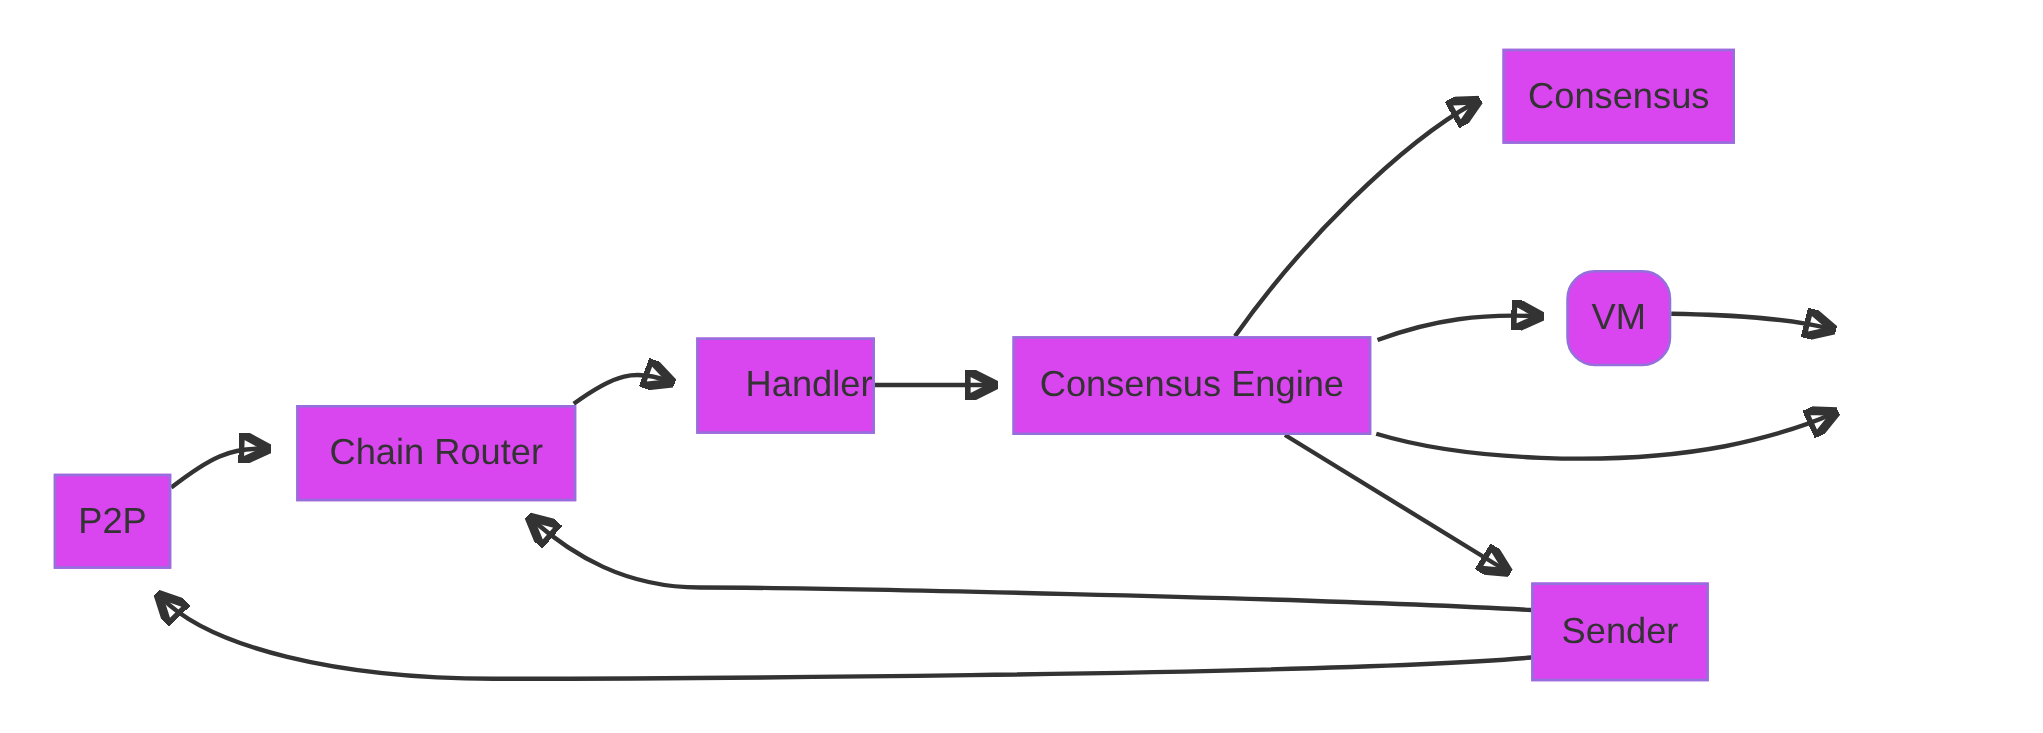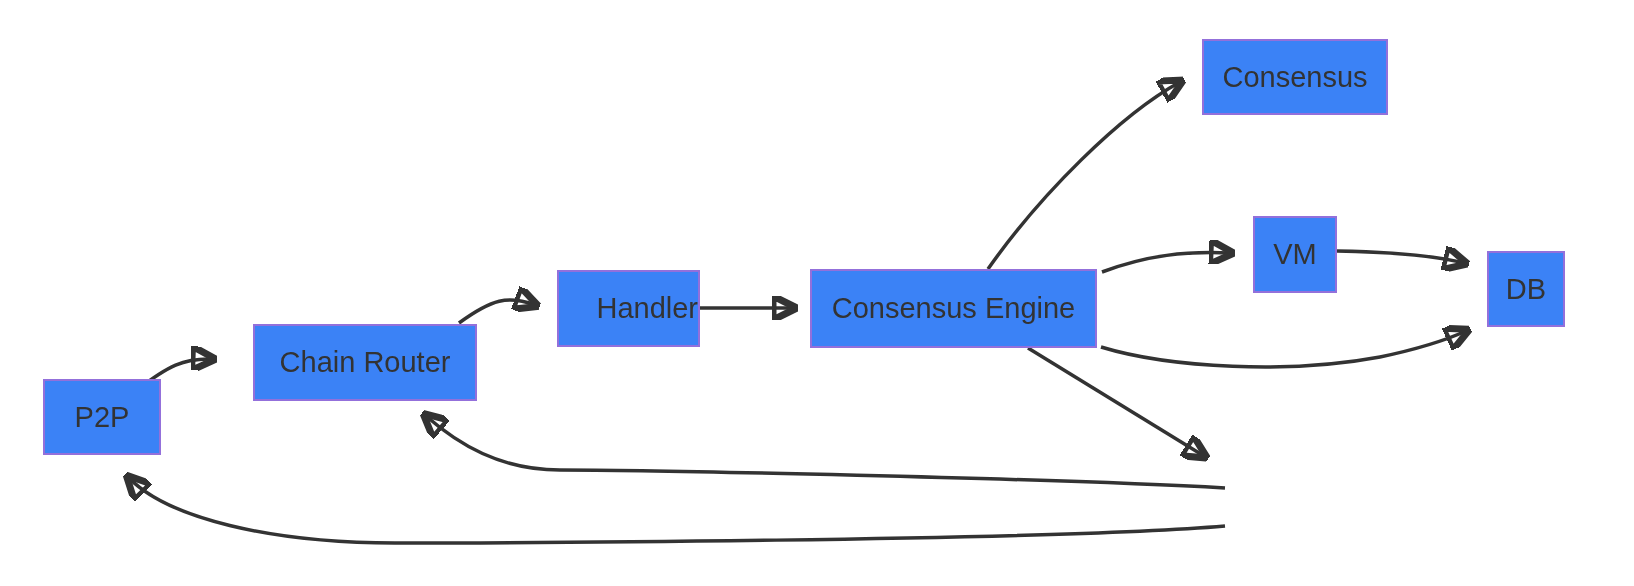--- a/index.html
+++ b/index.html
@@ -23,36 +23,36 @@
     height: 586px;
   }
   .edges-svg path {
     fill: none;
     stroke: #333333;
     stroke-width: 3.5;
   }
   .node {
     position: absolute;
     box-sizing: border-box;
-    background: #3b82f6;
+    background: #d946ef;
     border: 2px solid #9370DB;
     color: #333333;
     font-size: 29px;
     display: flex;
     align-items: center;
     justify-content: center;
     white-space: nowrap;
     line-height: 1;
   }
-  .node-p2p              { left: 43px;   top: 379px; width: 118px;  height: 76px; align-items: center; }
-  .node-chain-router     { left: 237px;  top: 324px; width: 224px; height: 77px; margin-left: 16px; }
+  .node-p2p              { left: 43px;   top: 379px; width: 94px;  height: 76px; align-items: center; }
+  .node-chain-router     { left: 237px;  top: 324px; width: 224px; height: 77px; }
   .node-handler          { left: 557px;  top: 270px; width: 143px; height: 77px; justify-content: flex-end; }
   .node-consensus-engine { left: 810px;  top: 269px; width: 287px; height: 79px; }
   .node-consensus        { left: 1202px; top: 39px;  width: 186px; height: 76px; }
-  .node-vm               { left: 1253px; top: 216px; width: 84px;  height: 77px; }
+  .node-vm               { left: 1253px; top: 216px; width: 84px;  height: 77px; border-radius: 23px; }
   .node-db               { left: 1487px; top: 251px; width: 78px;  height: 76px; }
   .node-sender           { left: 1225px; top: 466px; width: 142px; height: 79px; }
 </style>
 </head>
 <body>
 
 <div class="canvas">
 
   <svg class="edges-svg" viewBox="0 0 1634 586" xmlns="http://www.w3.org/2000/svg">
     <defs>
@@ -93,18 +93,18 @@
   </div>
 
   <div class="node node-consensus">
     <span>Consensus</span>
   </div>
 
   <div class="node node-vm">
     <span>VM</span>
   </div>
 
-  <div class="node node-db">
-    <span>DB</span>
+
+  <div class="node node-sender">
+    <span>Sender</span>
   </div>
-
 
 </div>
 
 </body></html>

